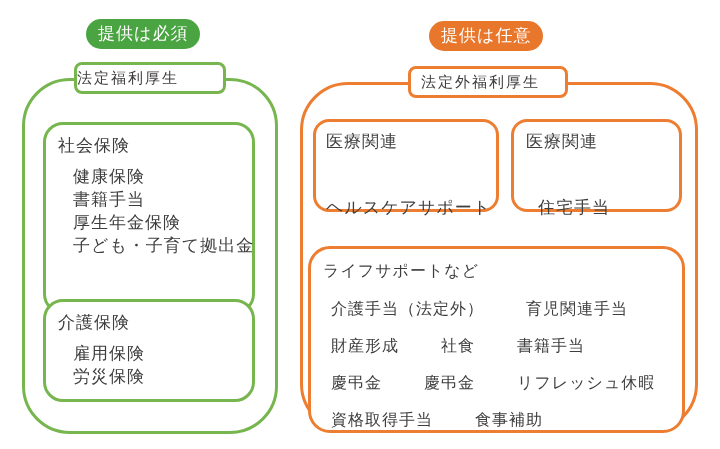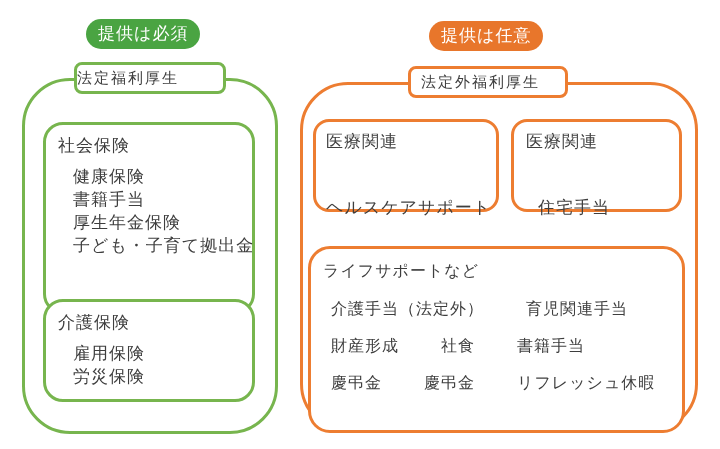--- a/index.html
+++ b/index.html
@@ -151,15 +151,19 @@
     <div class="life-row">
       <span>財産形成</span>
       <span>社食</span>
       <span>書籍手当</span>
     </div>
     <div class="life-row">
       <span>慶弔金</span>
       <span>慶弔金</span>
       <span>リフレッシュ休暇</span>
     </div>
+    <div class="life-row">
+      <span>資格取得手当</span>
+      <span>食事補助</span>
+    </div>
   </div>
 
 </div>
 
 </body></html>

